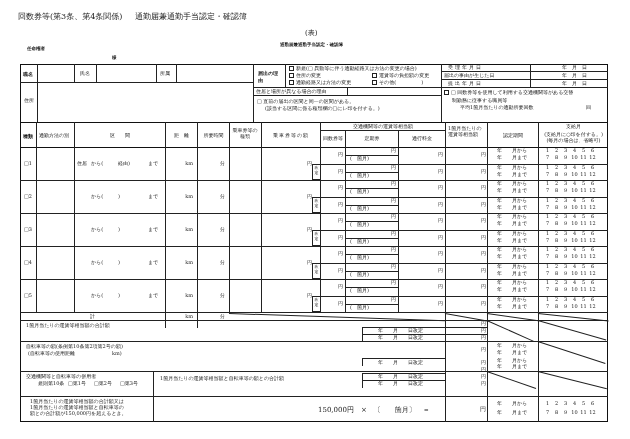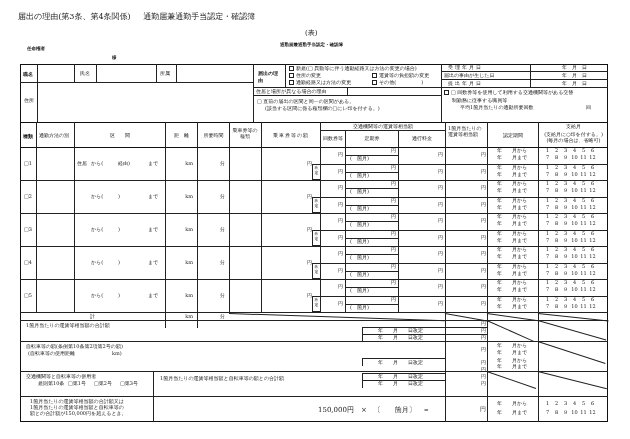--- a/index.html
+++ b/index.html
@@ -15,21 +15,21 @@
   .diag { position:absolute; height:0; border-top:1px solid #222; transform-origin:0 0; }
   .r { text-align:right; }
   .c { text-align:center; }
   .month-grid span { display:inline-block; width:9px; text-align:center; }
   .shin { position:absolute; width:7px; height:14px; border:0.8px solid #222; font-size:4px; line-height:5px; text-align:center; background:#fff; }
 </style>
 </head>
 <body>
 
 <div class="abs" style="left:18px;top:11px;font-size:8px;">
-  <span>届出の理由(第3条、第4条関係)</span>
+  <span>回数券等(第3条、第4条関係)</span>
   <span style="margin-left:10px;">通勤届兼通勤手当認定・確認簿</span>
 </div>
 <div class="abs" style="left:305px;top:28px;font-size:7px;">(表)</div>
 <div class="abs tb" style="left:280px;top:42px;font-size:4.5px;">通勤届兼通勤手当認定・確認簿</div>
 <div class="abs tb" style="left:27px;top:46px;font-size:4.5px;">任命権者</div>
 <div class="abs tb" style="left:112px;top:55px;font-size:4.5px;">様</div>
 
 <div class="abs" style="left:20px;top:64px;width:588px;height:358px;border:1px solid #111;box-sizing:border-box;"></div>
 
 <div class="hl" style="left:20px;top:82px;width:233px;"></div>

